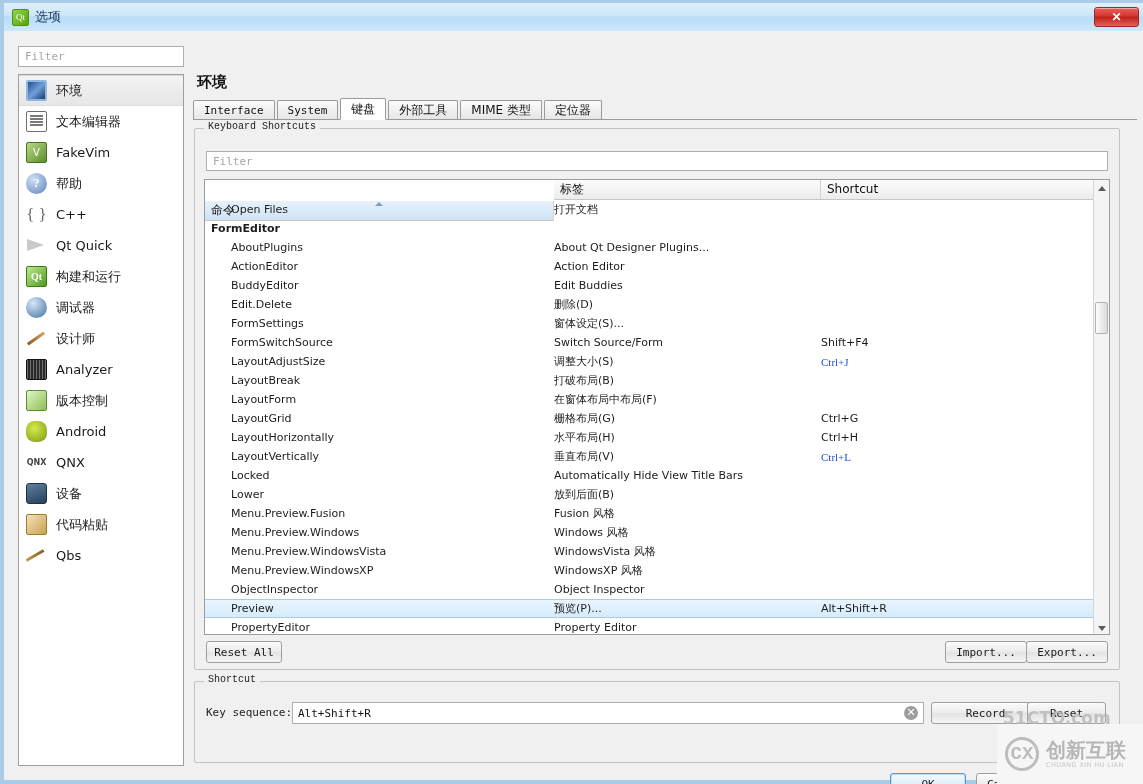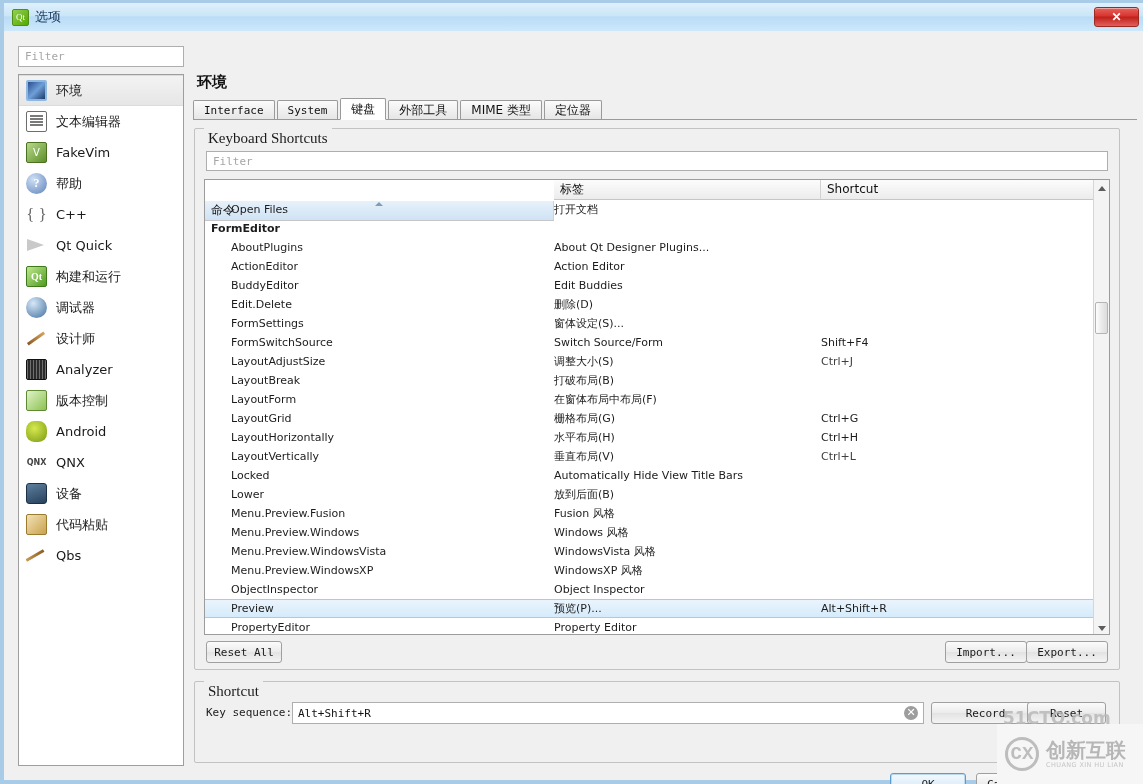--- a/index.html
+++ b/index.html
@@ -144,23 +144,23 @@
   }
 
   
   .groupbox {
     position: absolute;
     border: 1px solid #c2c2c2; border-radius: 2px;
     background: transparent;
   }
   .gb-title {
     position: absolute; top: -8px; left: 9px;
-    background: #f0f0f0; padding: 9px 4px;
-    font-family: Liberation Serif, serif;
-    font-size: 15px; color: #1a1a1a;
+    background: #f0f0f0; padding: 0 4px;
+    font-family: Liberation Mono, monospace;
+    font-size: 10px; color: #1a1a1a;
   }
   #gb-shortcuts { left: 190px; top: 97px; width: 926px; height: 542px; }
   #gb-shortcut  { left: 190px; top: 650px; width: 926px; height: 82px; }
 
   #ks-filter {
     position: absolute; left: 202px; top: 120px;
     width: 902px; height: 20px;
     background: #fff; border: 1px solid #aeaeae;
     font-family: "DejaVu Sans Mono", monospace;
     font-size: 11px; color: #a6a6a6; padding: 3px 0 0 6px;
@@ -204,21 +204,21 @@
   .trow.group { font-weight: bold; }
   .trow.selected {
     background: linear-gradient(to bottom,#eaf4fd 0%,#d5ebfb 100%);
     border-top: 1px solid #a8cbe8; border-bottom: 1px solid #a8cbe8;
     height: 19px;
   }
   .c-cmd { width: 349px; padding-left: 26px; white-space: nowrap; overflow: hidden; }
   .c-cmd.group { padding-left: 6px; }
   .c-lbl { width: 267px; white-space: nowrap; overflow: hidden; }
   .c-sct { width: 272px; white-space: nowrap; overflow: hidden; }
-  .c-sct.conflict { color: #404040; }
+  .c-sct.conflict { color: #1d4ed8; font-family: Liberation Serif, serif; }
 
   
   #vscroll {
     position: absolute; right: 0; top: 0;
     width: 16px; height: 456px;
     background: #f4f4f4; border-left: 1px solid #d6d6d6;
   }
   .sb-arrow {
     position: absolute; left: 0; width: 15px; height: 16px;
     display: flex; align-items: center; justify-content: center;

